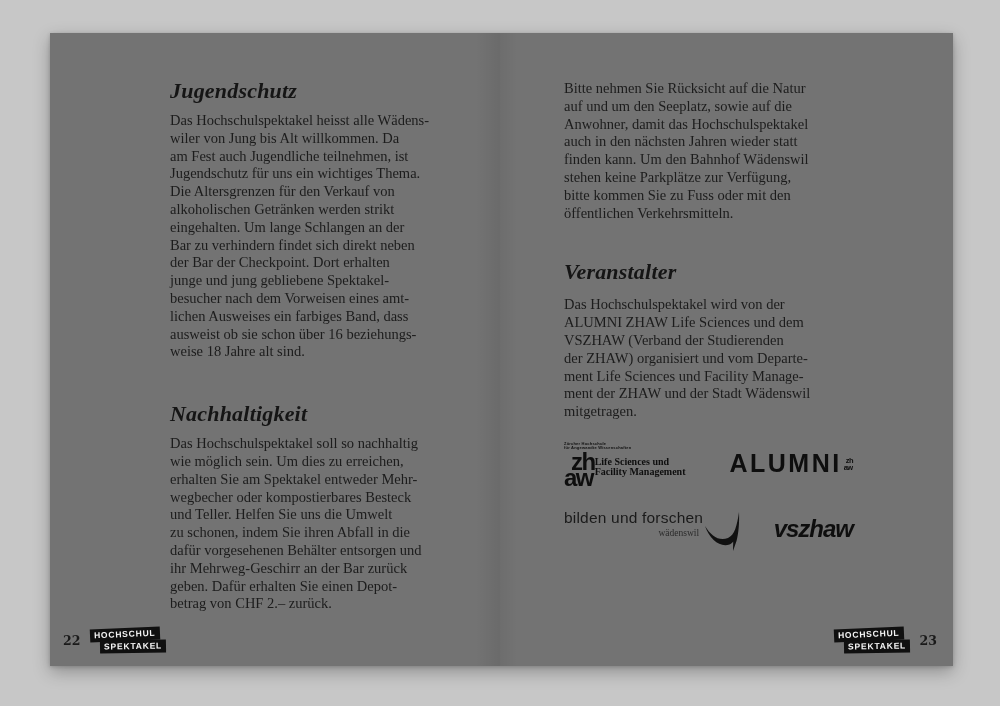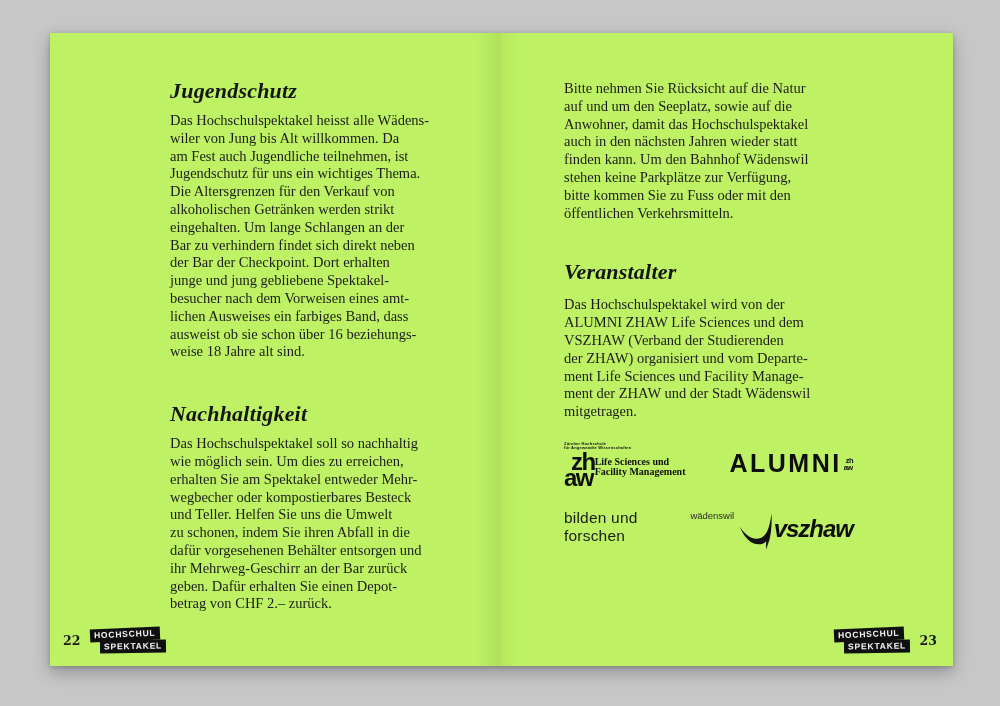--- a/index.html
+++ b/index.html
@@ -8,21 +8,21 @@
     background:#c7c7c7;
     font-family:"Liberation Serif", serif;
     position:relative;
     overflow:hidden;
   }
   .spread {
     position:absolute; left:50px; top:33px; width:903px; height:633px;
     box-shadow:0 6px 16px rgba(0,0,0,0.28), 0 1px 4px rgba(0,0,0,0.18);
   }
   .page {
-    position:absolute; top:0; height:633px; background:#bef264; color:#1c1c1c;
+    position:absolute; top:0; height:633px; background:#737373; color:#1c1c1c;
   }
   .page-left  { left:0;   width:450px; padding:45px 0 0 120px; }
   .page-right { left:450px; width:453px; padding:47px 6px 0 64px; }
   
   .page-left::after {
     content:""; position:absolute; top:0; right:0; bottom:0; width:24px;
     background:linear-gradient(to right, rgba(0,0,0,0) 0%, rgba(0,0,0,0.075) 100%);
     pointer-events:none;
   }
   .page-right::before {
@@ -66,24 +66,24 @@
 
   .alumni-logo { margin-left:auto; display:flex; align-items:center; }
   .alumni-word { font-family:"Liberation Sans", sans-serif; font-weight:700;
     font-size:25px; letter-spacing:2.5px; color:#0e0e0e; }
   .alumni-mark { font-family:"Liberation Sans", sans-serif; font-weight:700;
     font-size:7.5px; line-height:6.5px; letter-spacing:-0.5px; color:#0e0e0e;
     display:flex; flex-direction:column; margin-left:2px; margin-top:2px; }
   .alumni-mark .m-top { margin-left:2px; }
 
   .bilden-logo { display:flex; align-items:flex-start; }
-  .bilden-text { display:flex; flex-direction:row; margin-top:8px; }
+  .bilden-text { display:flex; flex-direction:column; margin-top:8px; }
   .bilden-line1 { font-family:"Liberation Sans", sans-serif; font-size:15.5px;
     color:#1a1a1a; letter-spacing:0.2px; }
-  .bilden-line2 { font-family:Liberation Sans, sans-serif; font-size:9.5px;
+  .bilden-line2 { font-family:Liberation Serif, serif; font-size:9.5px;
     color:#2a2a2a; text-align:right; margin-top:1px; padding-right:4px; }
   .bilden-swoosh { margin-left:0px; margin-top:10px; }
 
   .vszhaw-logo { margin-left:auto; font-family:"Liberation Sans", sans-serif;
     font-weight:700; font-style:italic; font-size:24px; letter-spacing:-1px;
     color:#0e0e0e; margin-top:2px; }
 
   
   .footer { position:absolute; bottom:13px; display:flex; align-items:center; }
   .footer-left  { left:13px; }

